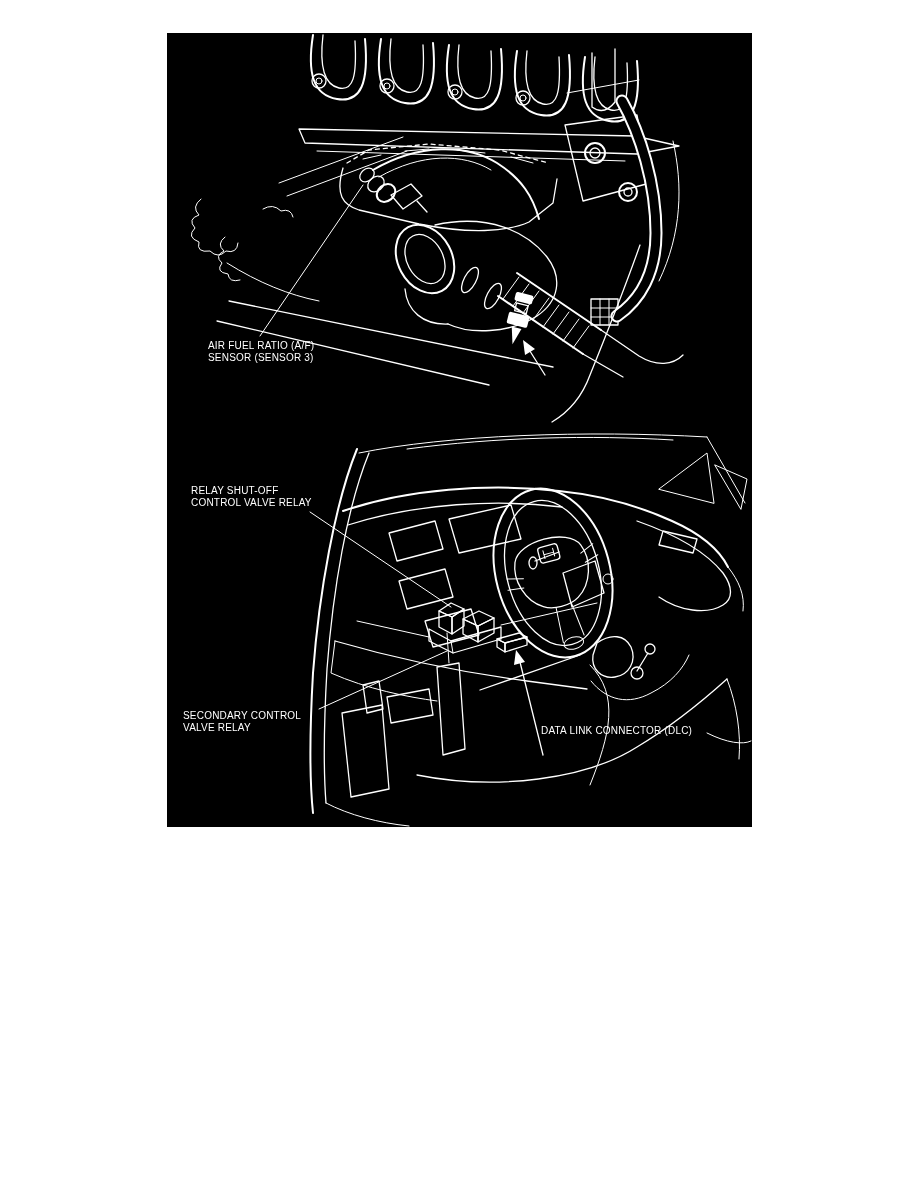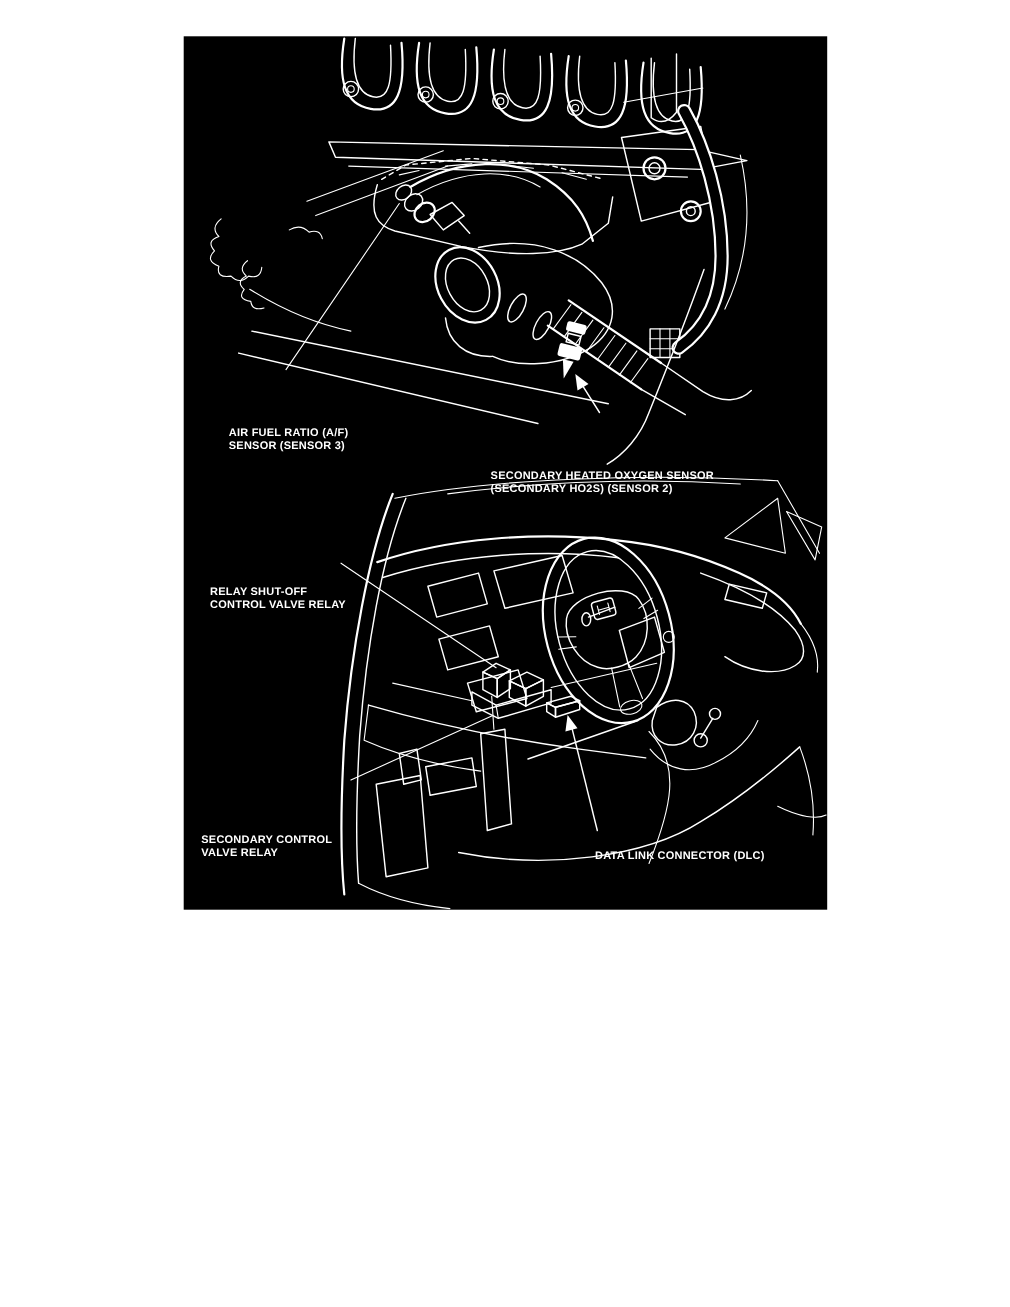--- a/index.html
+++ b/index.html
@@ -18,26 +18,25 @@
   }
   .figure svg{position:absolute;left:0;top:0;}
   svg .ln{fill:none;stroke:#ffffff;stroke-width:1.3;stroke-linecap:round;stroke-linejoin:round;}
   svg .thick{stroke-width:2;}
   svg .thin{stroke-width:1;}
   svg .fillw{fill:#ffffff;stroke:none;}
   svg .dash{stroke-dasharray:4 4;}
   .diagram-label{
     position:absolute;
     color:#ffffff;
-    font-weight:bold;
+    font-weight:normal;
     font-size:10px;
     line-height:11.5px;
     letter-spacing:0.2px;
     white-space:nowrap;
-    margin-top:48px;
   }
   .diagram-label span{display:block;}
 </style>
 </head>
 <body>
 
 <div class="figure">
 
   <svg width="585" height="794" viewBox="0 0 585 794">
 
@@ -269,24 +268,20 @@
         <path class="ln thin" d="M561,534 C572,548 578,562 576,578"></path>
       </g>
     </g>
   </svg>
 
   <div class="diagram-label" style="left:41px;top:307px;">
     <span>AIR FUEL RATIO (A/F)</span>
     <span>SENSOR (SENSOR 3)</span>
   </div>
 
-  <div class="diagram-label" style="left:279px;top:346px;">
-    <span>SECONDARY HEATED OXYGEN SENSOR</span>
-    <span>(SECONDARY HO2S) (SENSOR 2)</span>
-  </div>
 
   <div class="diagram-label" style="left:24px;top:452px;">
     <span>RELAY SHUT-OFF</span>
     <span>CONTROL VALVE RELAY</span>
   </div>
 
   <div class="diagram-label" style="left:16px;top:677px;">
     <span>SECONDARY CONTROL</span>
     <span>VALVE RELAY</span>
   </div>

